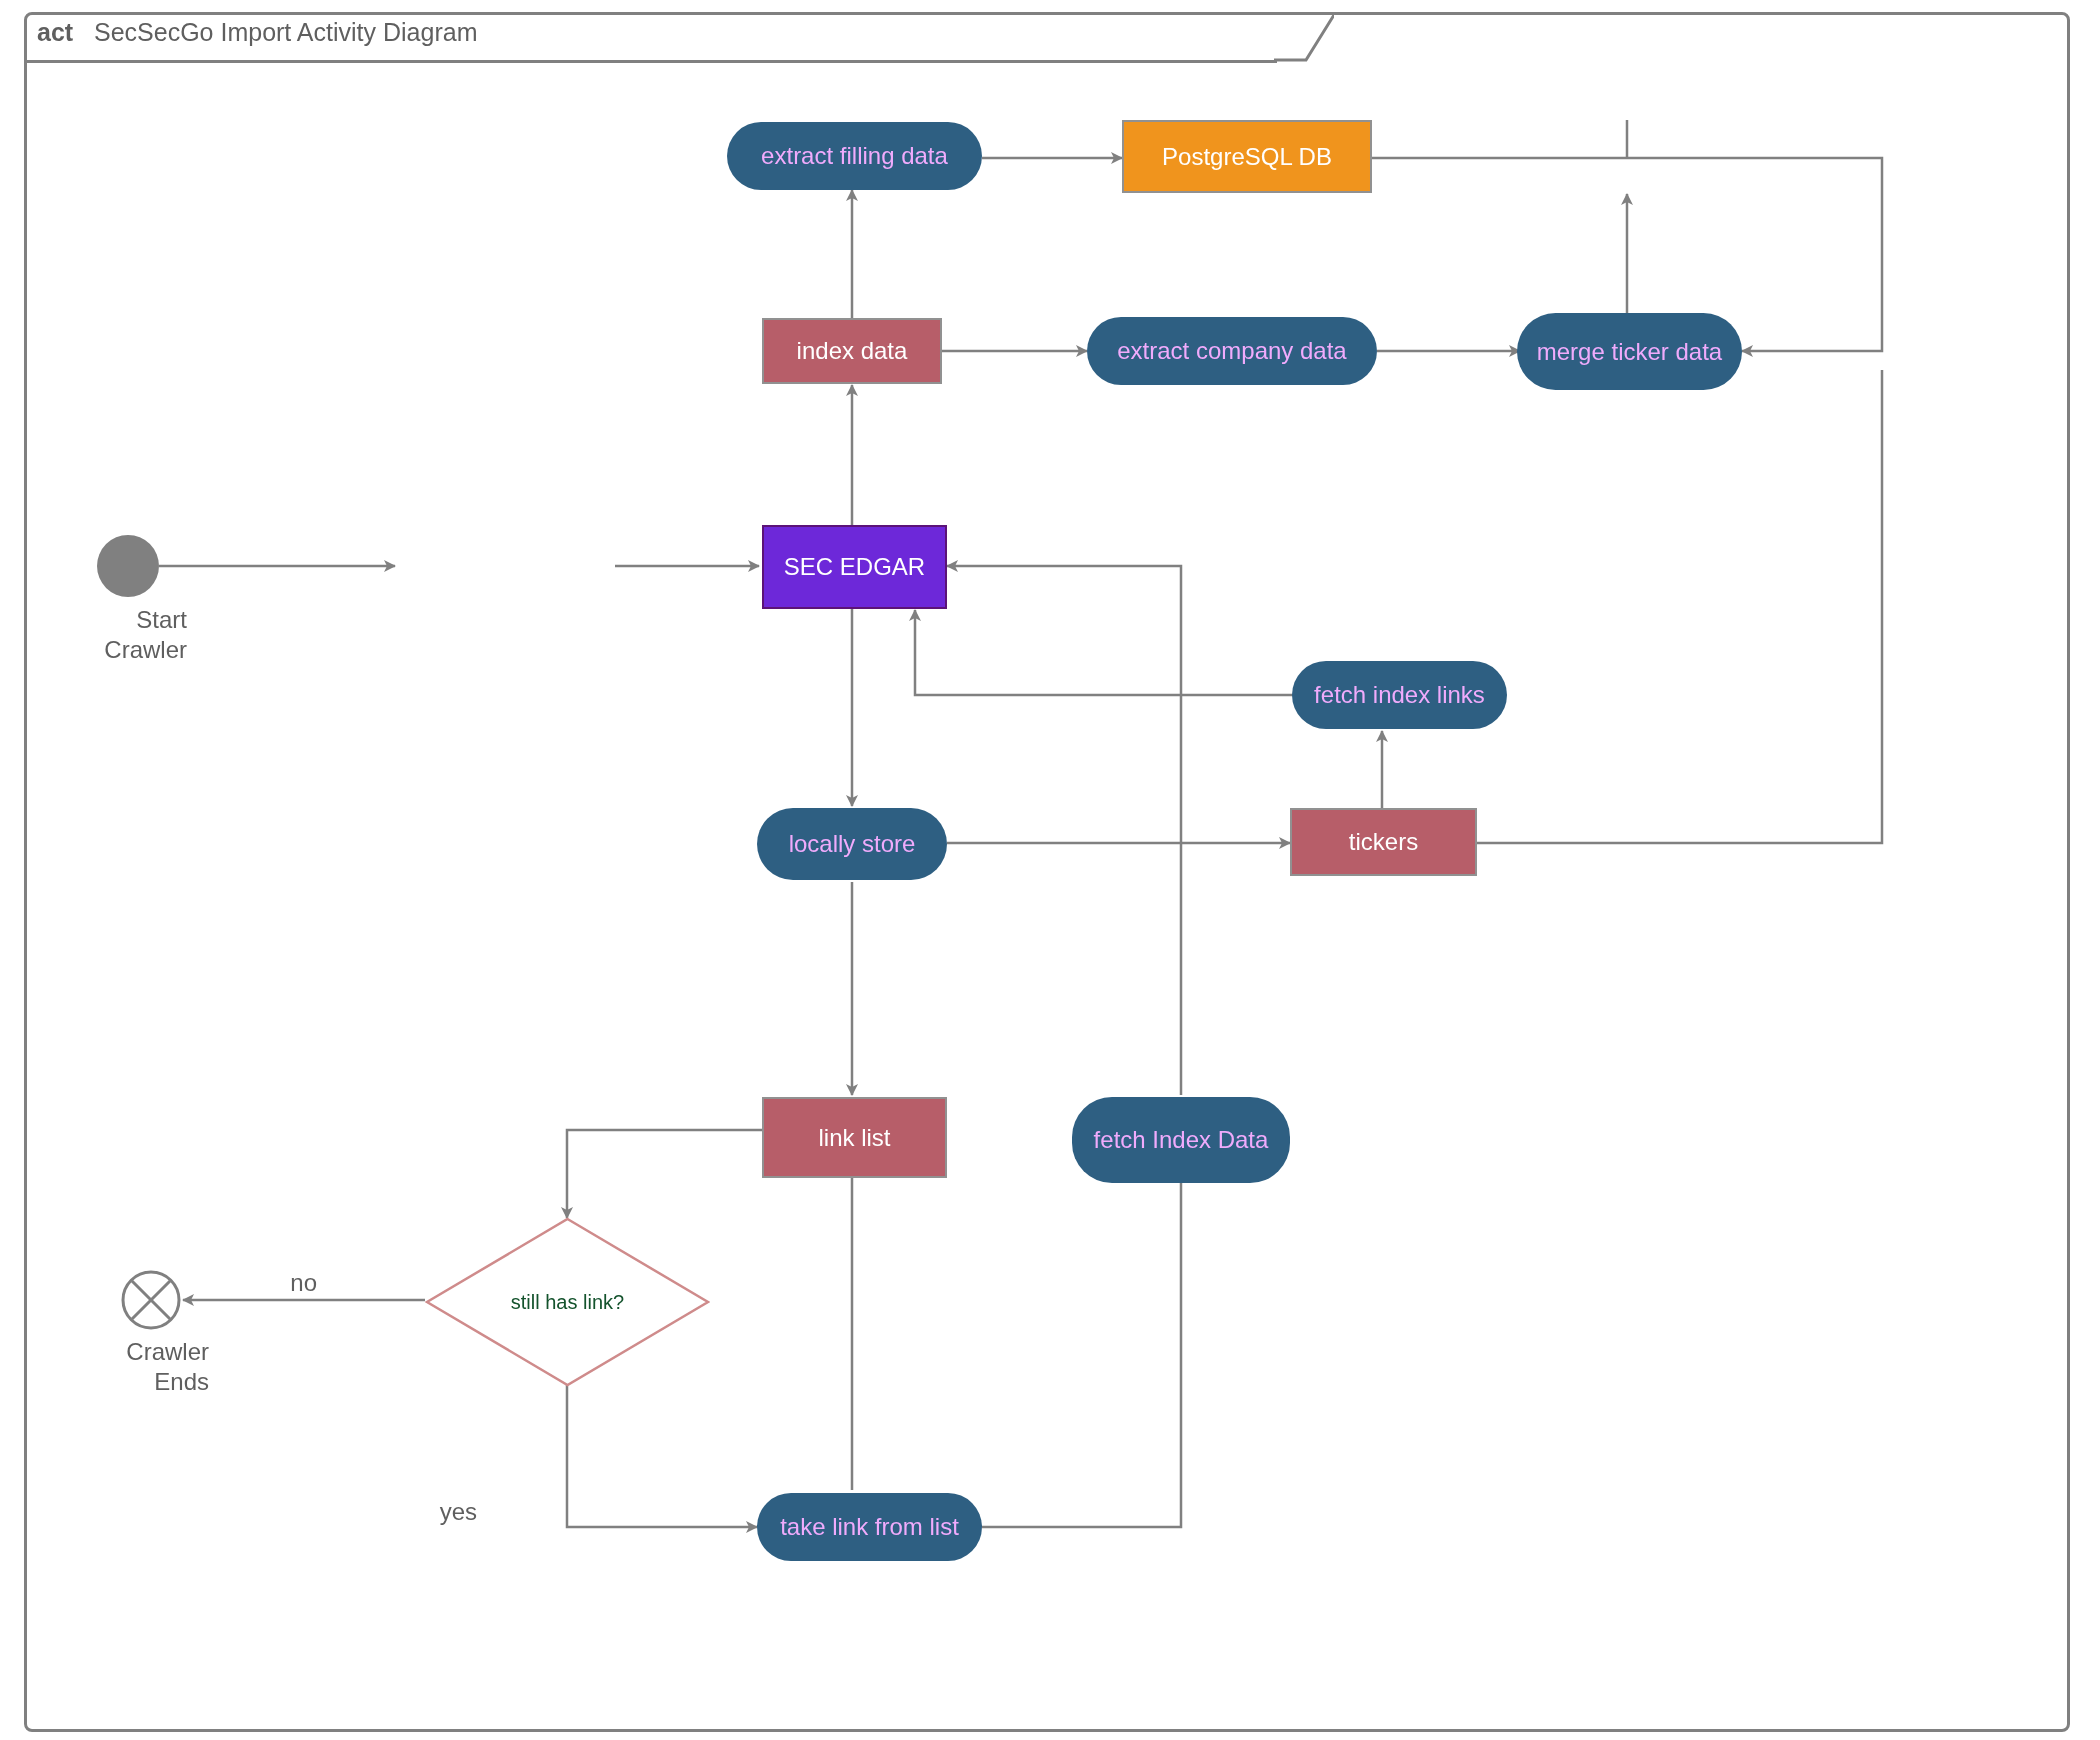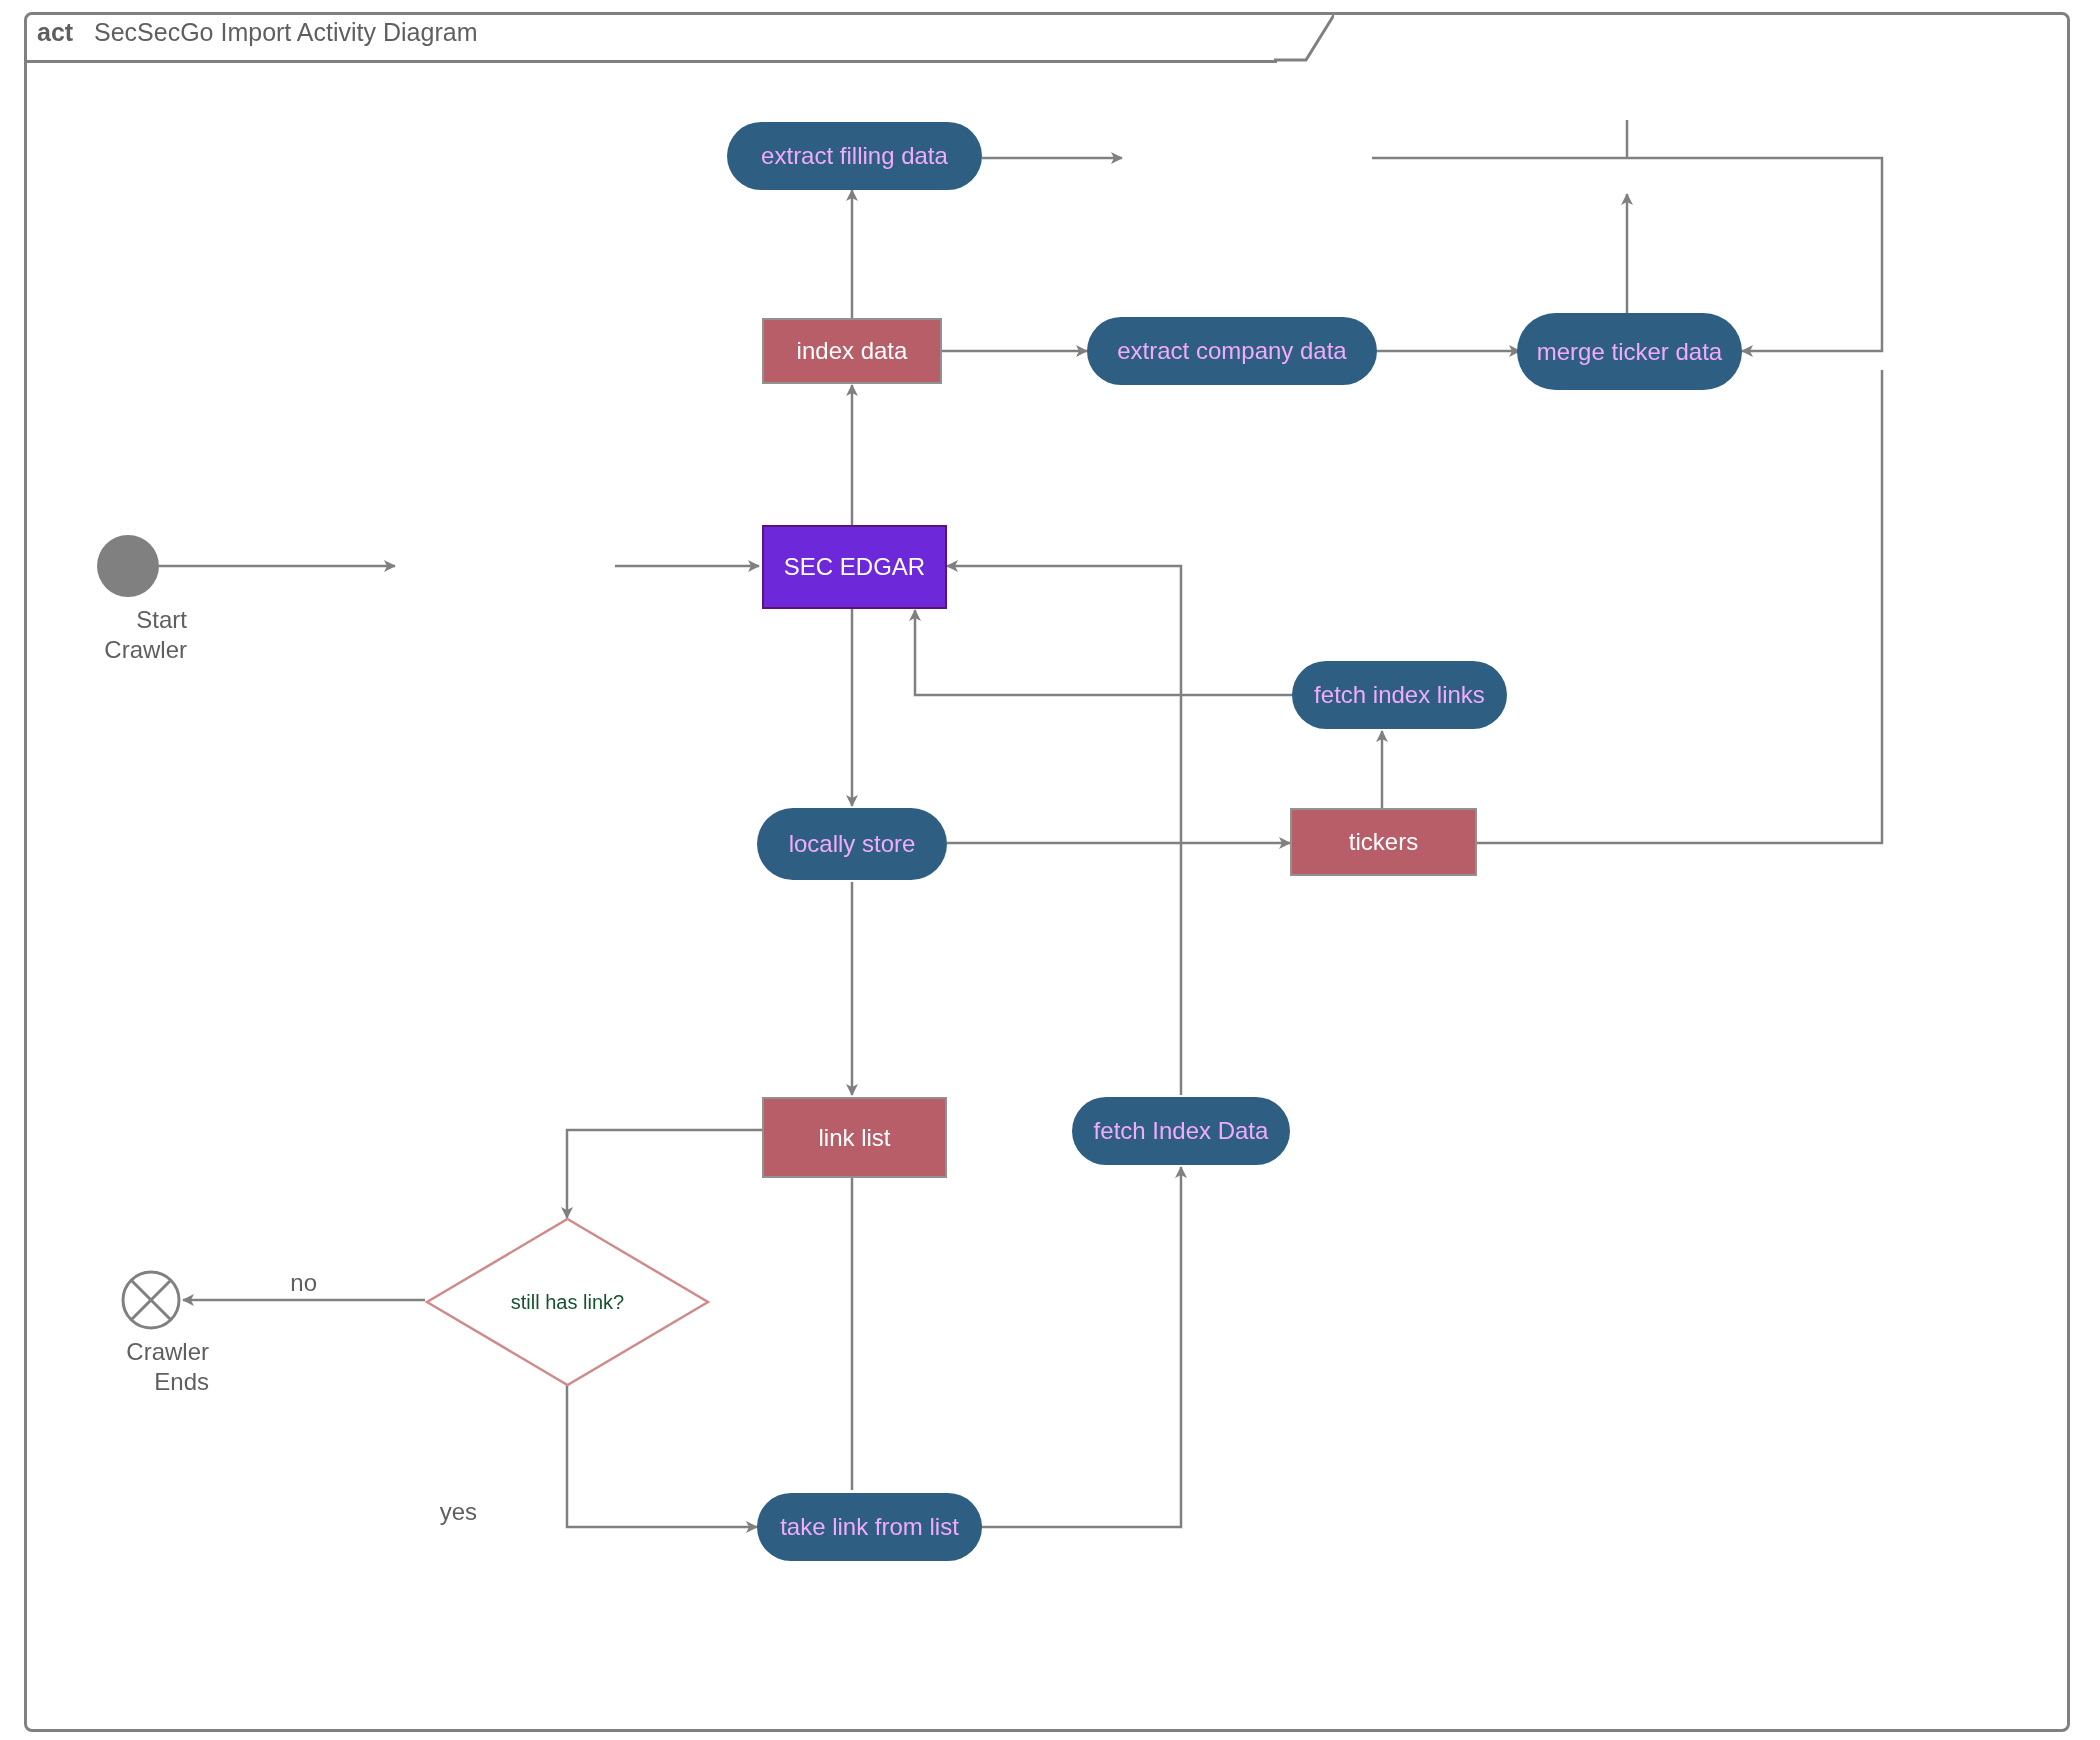--- a/index.html
+++ b/index.html
@@ -69,34 +69,35 @@
     <div class="node start-dot" style="left:70px;top:520px;width:62px;height:62px"></div>
     <div class="lbl" style="left:50px;top:590px;width:110px">Start<br>Crawler</div>
 
 
     <div class="node box-purple" style="left:735px;top:510px;width:185px;height:84px">SEC EDGAR</div>
 
     <div class="node box-red" style="left:735px;top:303px;width:180px;height:66px">index data</div>
 
     <div class="node pill" style="left:700px;top:107px;width:255px;height:68px">extract filling data</div>
 
+    <div class="node box-orange" style="left:1095px;top:105px;width:250px;height:73px">PostgreSQL DB</div>
 
     <div class="node pill" style="left:1060px;top:302px;width:290px;height:68px">extract company data</div>
 
     <div class="node pill" style="left:1490px;top:298px;width:225px;height:77px">merge ticker data</div>
 
     <div class="node pill" style="left:1265px;top:646px;width:215px;height:68px">fetch index links</div>
 
     <div class="node box-red" style="left:1263px;top:793px;width:187px;height:68px">tickers</div>
 
     <div class="node pill" style="left:730px;top:793px;width:190px;height:72px">locally store</div>
 
     <div class="node box-red" style="left:735px;top:1082px;width:185px;height:81px">link list</div>
 
-    <div class="node pill" style="left:1045px;top:1082px;width:218px;height:68px">fetch Index Data</div>
+    <div class="node pill" style="left:1045px;top:1082px;width:218px;height:86px">fetch Index Data</div>
 
     <div class="node pill" style="left:730px;top:1478px;width:225px;height:68px">take link from list</div>
 
     <div class="diamond" style="left:398px;top:1202px;width:285px;height:170px">
       <svg width="285" height="170" viewBox="0 0 285 170">
           <path d="M142.5,2 L283,85 L142.5,168 L2,85 Z" fill="#ffffff" stroke="#cf8b8b" stroke-width="2.5"></path>
         </svg>
       <div class="dl">still has link?</div>
     </div>
 

